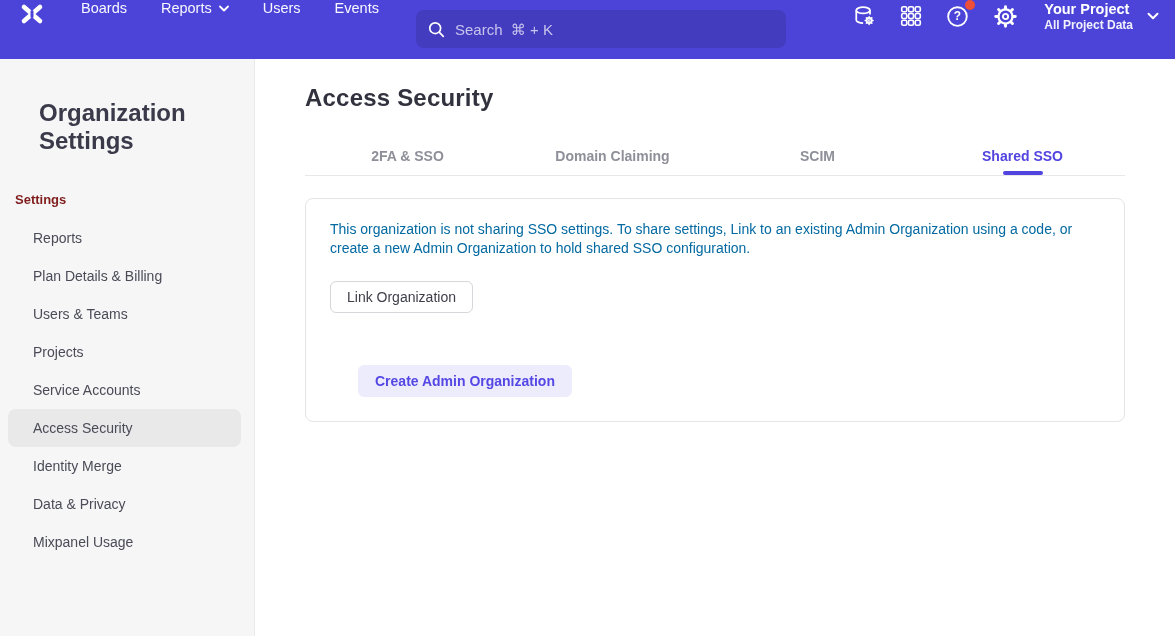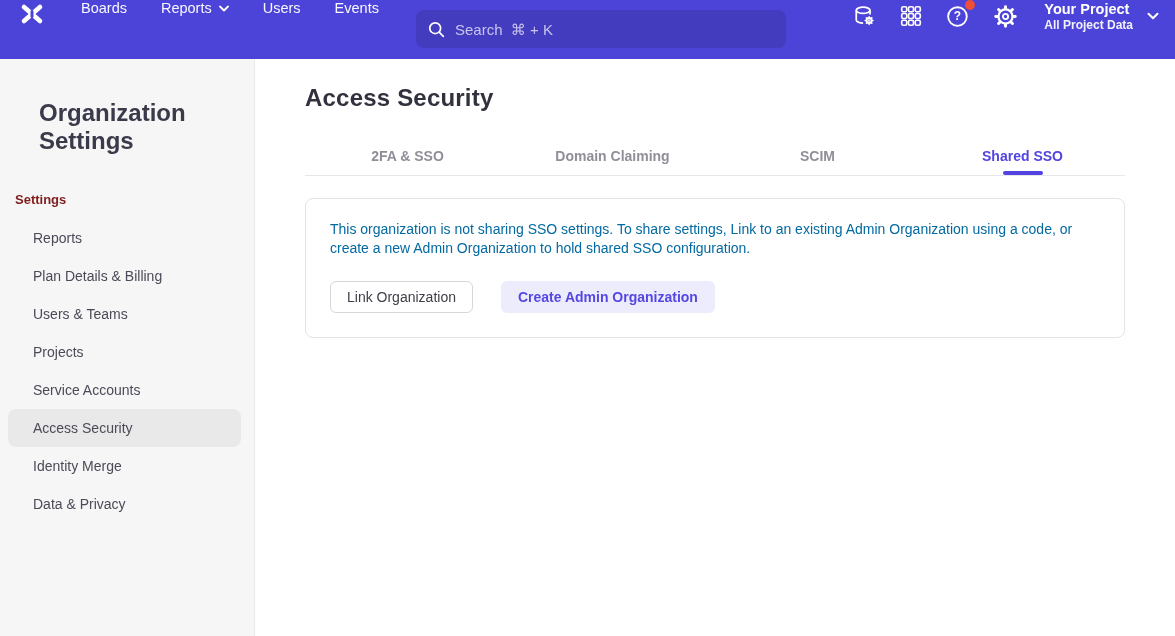--- a/index.html
+++ b/index.html
@@ -69,21 +69,21 @@
     background:#fff; padding:21px 24px 24px; }
   .card-desc { font-size:14px; line-height:19px; color:#0369a1;
     max-width:770px; }
   .btn { display:inline-block; font-family:"Liberation Sans", sans-serif;
     font-size:14px; border-radius:6px; padding:6px 16px; cursor:pointer;
     line-height:18px; }
   .btn-outline { margin-top:23px; background:#fff; border:1px solid #D6D6DB;
     color:#3E3E49; }
   .btn-soft { margin-top:16px; background:#EDECFC; border:1px solid #EDECFC;
     color:#5547E4; font-weight:600;margin-left:28px; }
-  .btn-row { display:flex; flex-direction:row; align-items:flex-end; }
+  .btn-row { display:flex; flex-direction:column; align-items:flex-start;gap:36px; }
 
   .dot-badge { position:absolute; top:-3px; right:-4px; width:10px; height:10px;
     border-radius:50%; background:#EE4F38; }
 </style>
 </head>
 <body>
 
 <div class="topnav">
   <div class="logo">
     <svg width="28" height="28" viewBox="0 0 28 28" fill="none">
@@ -180,20 +180,21 @@
     <div class="sidebar-section-label">Settings</div>
 
     <div class="side-item">Reports</div>
     <div class="side-item">Plan Details &amp; Billing</div>
     <div class="side-item">Users &amp; Teams</div>
     <div class="side-item">Projects</div>
     <div class="side-item">Service Accounts</div>
     <div class="side-item side-item--active">Access Security</div>
     <div class="side-item">Identity Merge</div>
     <div class="side-item">Data &amp; Privacy</div>
+    <div class="side-item">Mixpanel Usage</div>
   </div>
 
   <div class="main">
     <h1 class="page-title">Access Security</h1>
 
     <div class="tabs">
       <div class="tab">
         <span>2FA &amp; SSO</span>
         
       </div>

